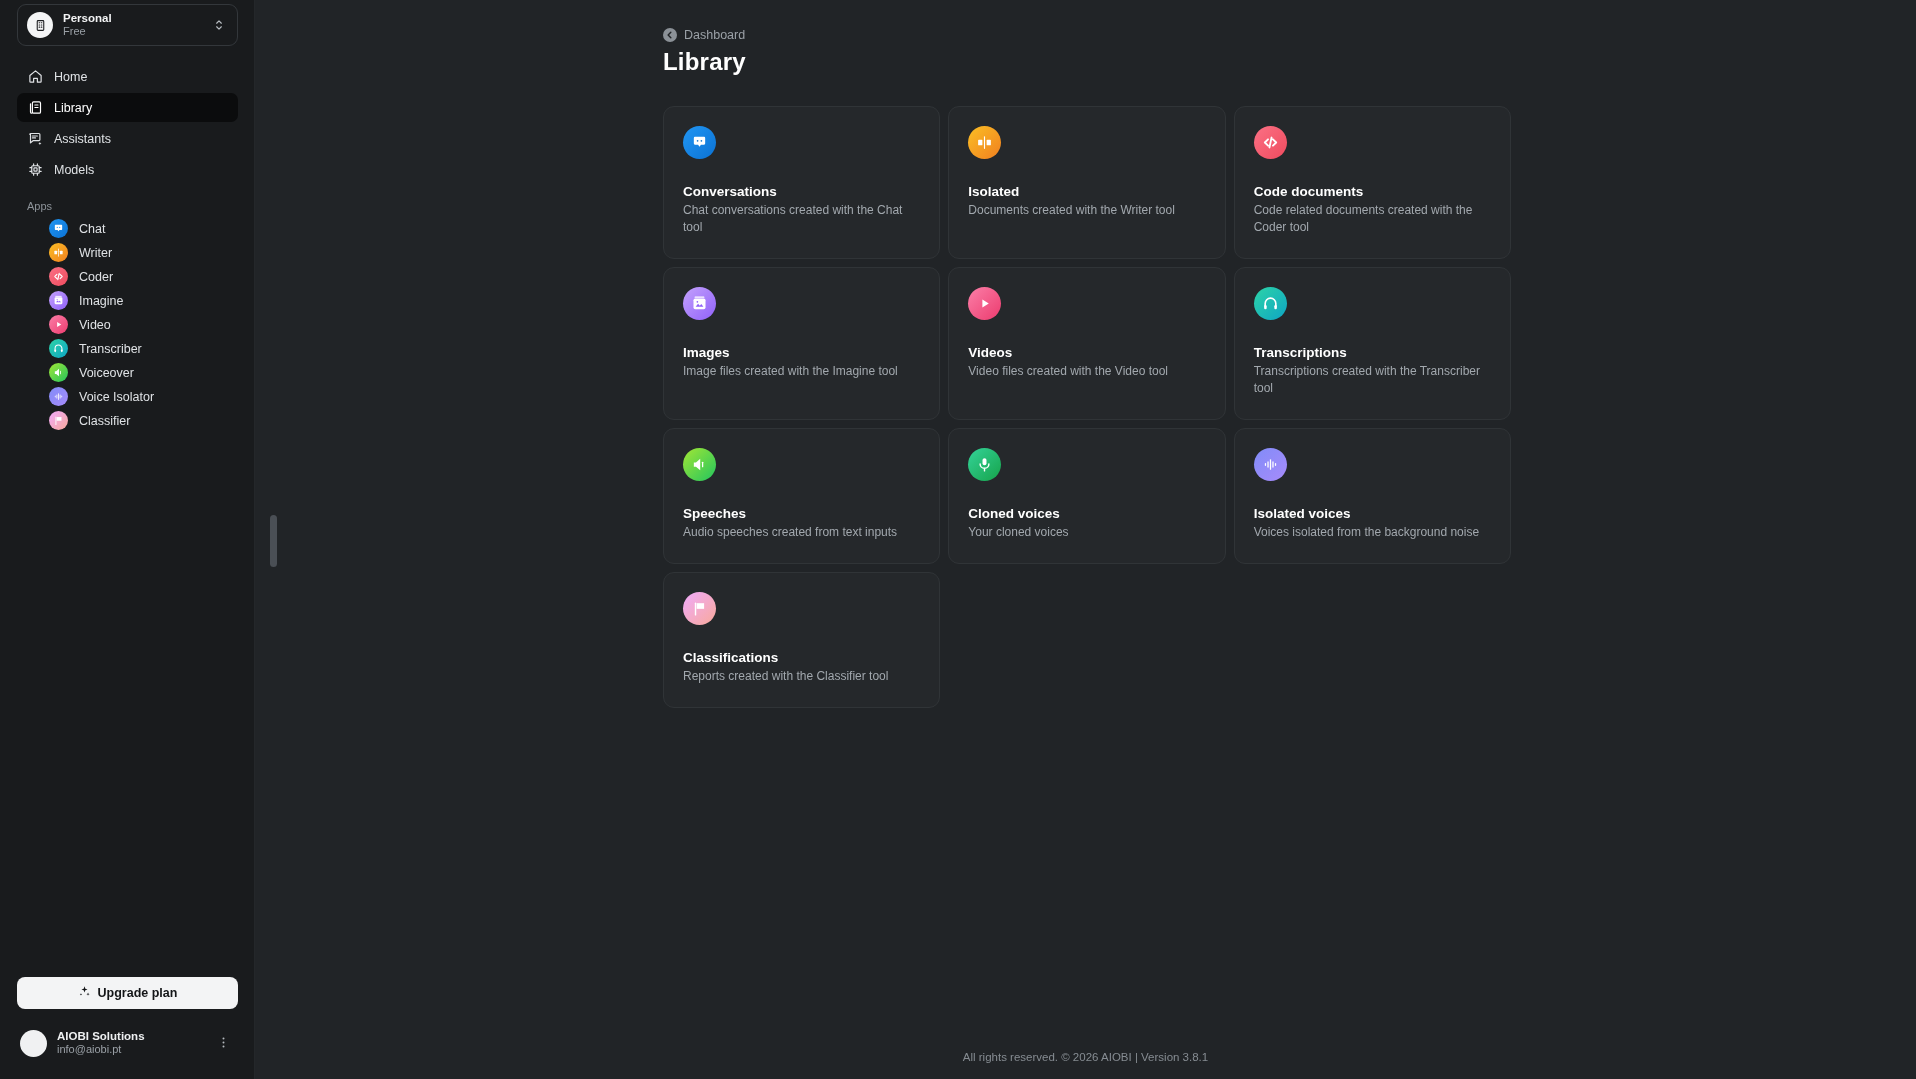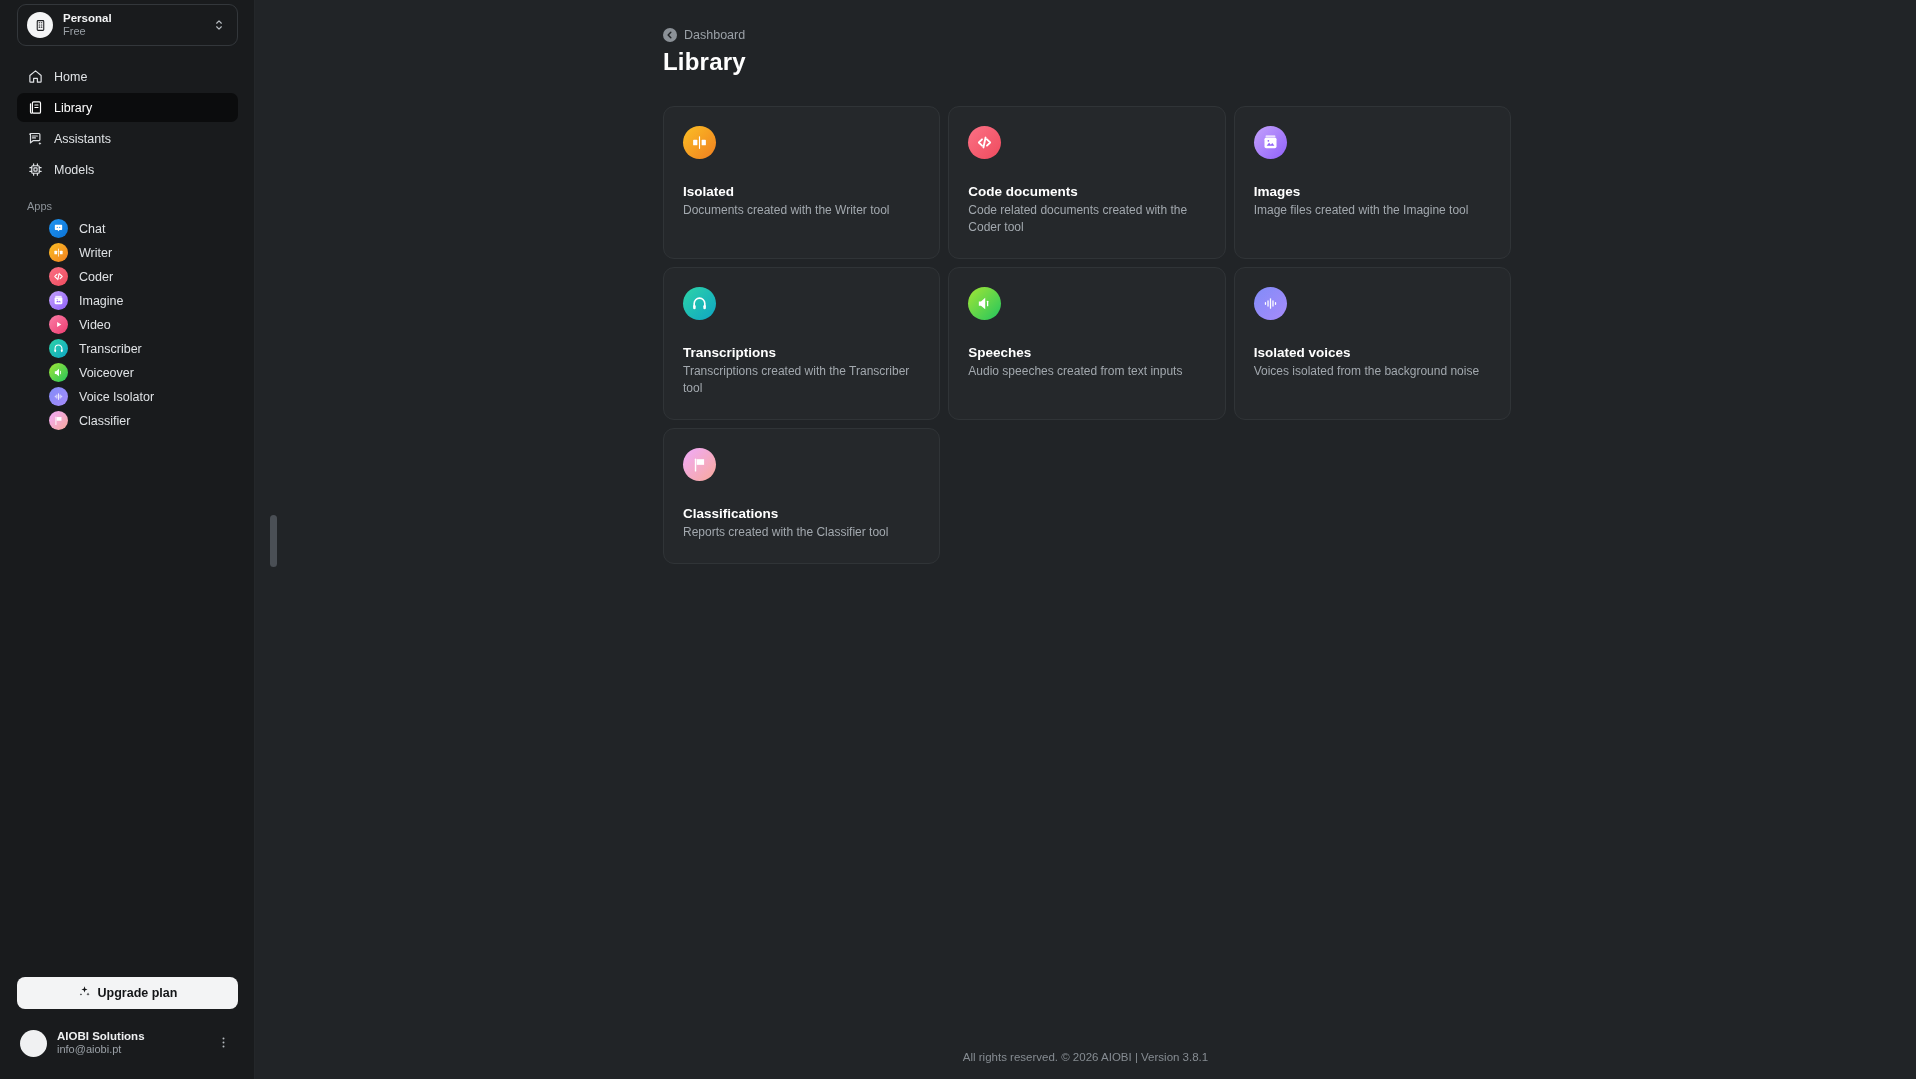--- a/index.html
+++ b/index.html
@@ -358,20 +358,31 @@
               <path d="M14 5.5 7.5 12l6.5 6.5"></path>
             </svg>
         </span>
         <span>Dashboard</span>
       </div>
       <h1 class="page-title">Library</h1>
     </div>
 
     <div class="grid">
 
+      <div class="card">
+        <div class="card-icon" style="background:linear-gradient(135deg,#2196f3,#0b72d4)">
+          <svg viewBox="0 0 24 24" fill="currentColor">
+              <path d="M4 5.5A1.5 1.5 0 0 1 5.5 4h13A1.5 1.5 0 0 1 20 5.5v8a1.5 1.5 0 0 1-1.5 1.5H14l-2 3-2-3H5.5A1.5 1.5 0 0 1 4 13.5z"></path>
+              <circle cx="9.3" cy="9.6" r="1.2" fill="#1479d0"></circle>
+              <circle cx="14.7" cy="9.6" r="1.2" fill="#1479d0"></circle>
+            </svg>
+        </div>
+        <div class="card-title">Conversations</div>
+        <div class="card-desc">Chat conversations created with the Chat tool</div>
+      </div>
 
       <div class="card">
         <div class="card-icon" style="background:linear-gradient(135deg,#fbbf24,#f07f20)">
           <svg viewBox="0 0 24 24" fill="currentColor">
               <rect x="3" y="8" width="6" height="8" rx="1"></rect>
               <rect x="15" y="8" width="6" height="8" rx="1"></rect>
               <rect x="11.2" y="3" width="1.6" height="18" rx=".8"></rect>
             </svg>
         </div>
         <div class="card-title">Isolated</div>
@@ -394,20 +405,29 @@
               <rect x="3.5" y="5" width="17" height="15" rx="2.5" fill="currentColor" stroke="none"></rect>
               <path d="M6.5 16.5l3.5-4.3 2.5 2.9 2-2.4 3 3.8z" fill="#9061f9" stroke="none"></path>
               <circle cx="9" cy="9.6" r="1.2" fill="#9061f9" stroke="none"></circle>
               <path d="M6 3h12"></path>
             </svg>
         </div>
         <div class="card-title">Images</div>
         <div class="card-desc">Image files created with the Imagine tool</div>
       </div>
 
+      <div class="card">
+        <div class="card-icon" style="background:linear-gradient(135deg,#fb7fa8,#ec3b6e)">
+          <svg viewBox="0 0 24 24" fill="currentColor">
+              <path d="M9 6.5 18 12l-9 5.5z"></path>
+            </svg>
+        </div>
+        <div class="card-title">Videos</div>
+        <div class="card-desc">Video files created with the Video tool</div>
+      </div>
 
       <div class="card">
         <div class="card-icon" style="background:linear-gradient(135deg,#2dd4a7,#0ea5c4)">
           <svg viewBox="0 0 24 24" fill="none" stroke="currentColor" stroke-width="2.3" stroke-linecap="round">
               <path d="M4.5 15v-3a7.5 7.5 0 0 1 15 0v3"></path>
               <rect x="3" y="14" width="3.6" height="6" rx="1.8" fill="currentColor" stroke="none"></rect>
               <rect x="17.4" y="14" width="3.6" height="6" rx="1.8" fill="currentColor" stroke="none"></rect>
             </svg>
         </div>
         <div class="card-title">Transcriptions</div>
@@ -418,20 +438,30 @@
         <div class="card-icon" style="background:linear-gradient(135deg,#a3e635,#22c55e)">
           <svg viewBox="0 0 24 24" fill="currentColor">
               <path d="M13 4 7 9H4v6h3l6 5z"></path>
               <rect x="15.5" y="8" width="1.8" height="8" rx=".9"></rect>
             </svg>
         </div>
         <div class="card-title">Speeches</div>
         <div class="card-desc">Audio speeches created from text inputs</div>
       </div>
 
+      <div class="card">
+        <div class="card-icon" style="background:linear-gradient(135deg,#34d399,#16a34a)">
+          <svg viewBox="0 0 24 24" fill="none" stroke="currentColor" stroke-width="2" stroke-linecap="round">
+              <rect x="9.2" y="3" width="5.6" height="10" rx="2.8" fill="currentColor" stroke="none"></rect>
+              <path d="M5.8 11.2a6.2 6.2 0 0 0 12.4 0M12 17.4V21"></path>
+            </svg>
+        </div>
+        <div class="card-title">Cloned voices</div>
+        <div class="card-desc">Your cloned voices</div>
+      </div>
 
       <div class="card">
         <div class="card-icon" style="background:linear-gradient(135deg,#818cf8,#a78bfa)">
           <svg viewBox="0 0 24 24" fill="currentColor">
               <rect x="4" y="10" width="1.8" height="4" rx=".9"></rect>
               <rect x="7.6" y="7.5" width="1.8" height="9" rx=".9"></rect>
               <rect x="11.1" y="4.5" width="1.8" height="15" rx=".9"></rect>
               <rect x="14.6" y="7.5" width="1.8" height="9" rx=".9"></rect>
               <rect x="18.2" y="10" width="1.8" height="4" rx=".9"></rect>
             </svg>

